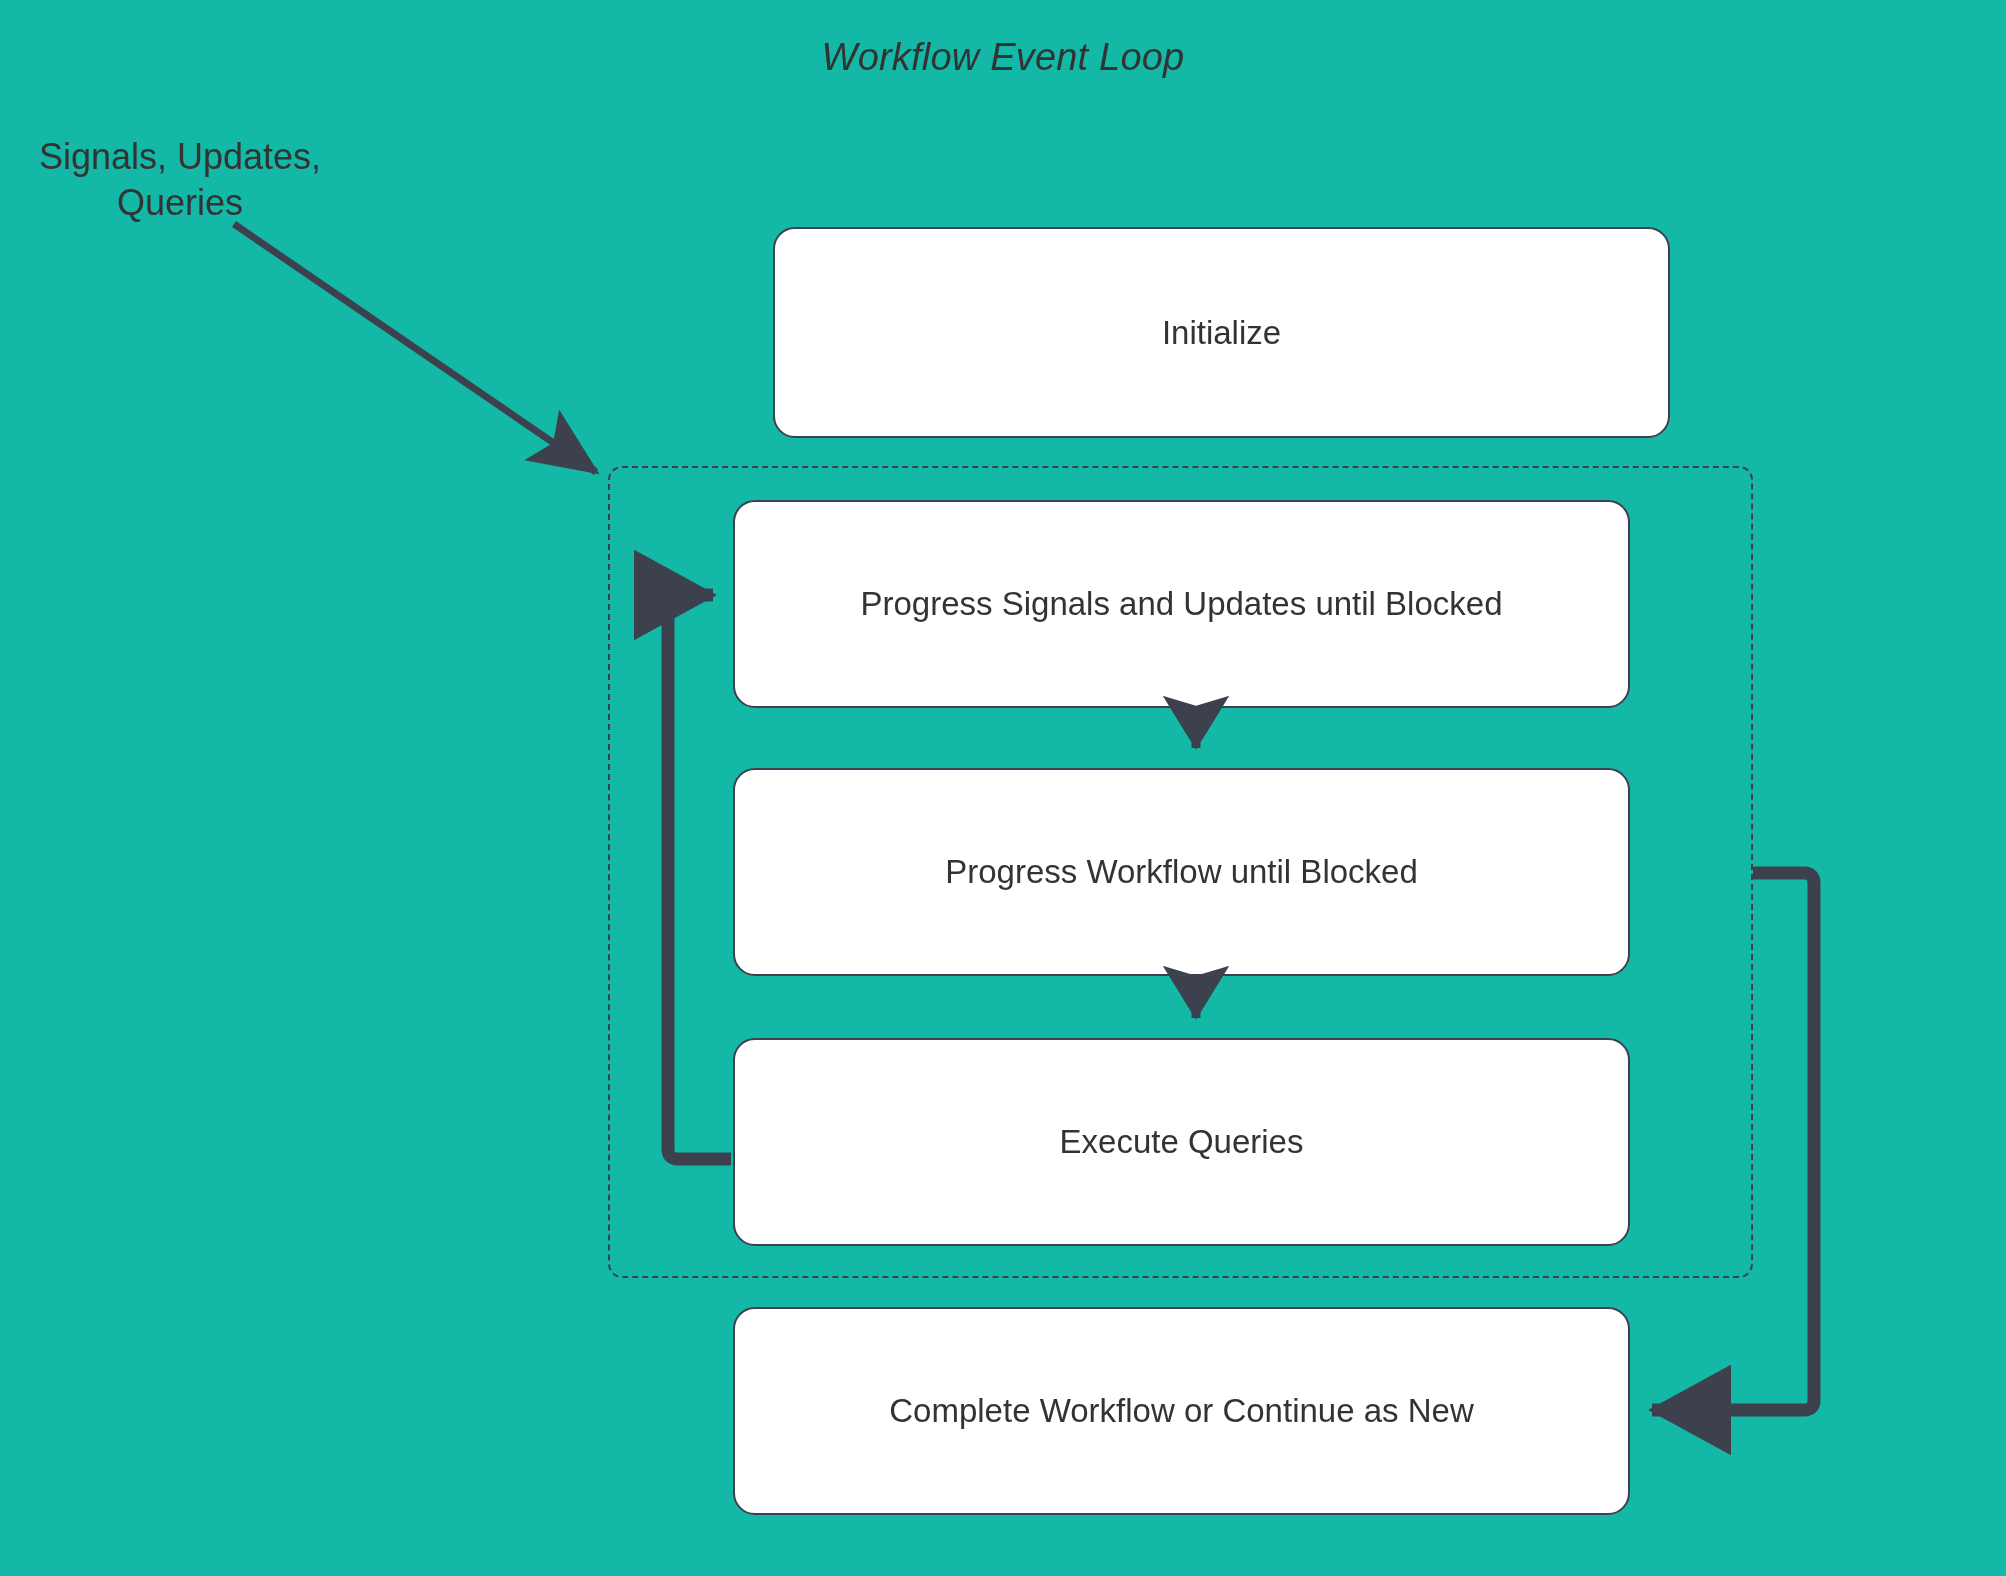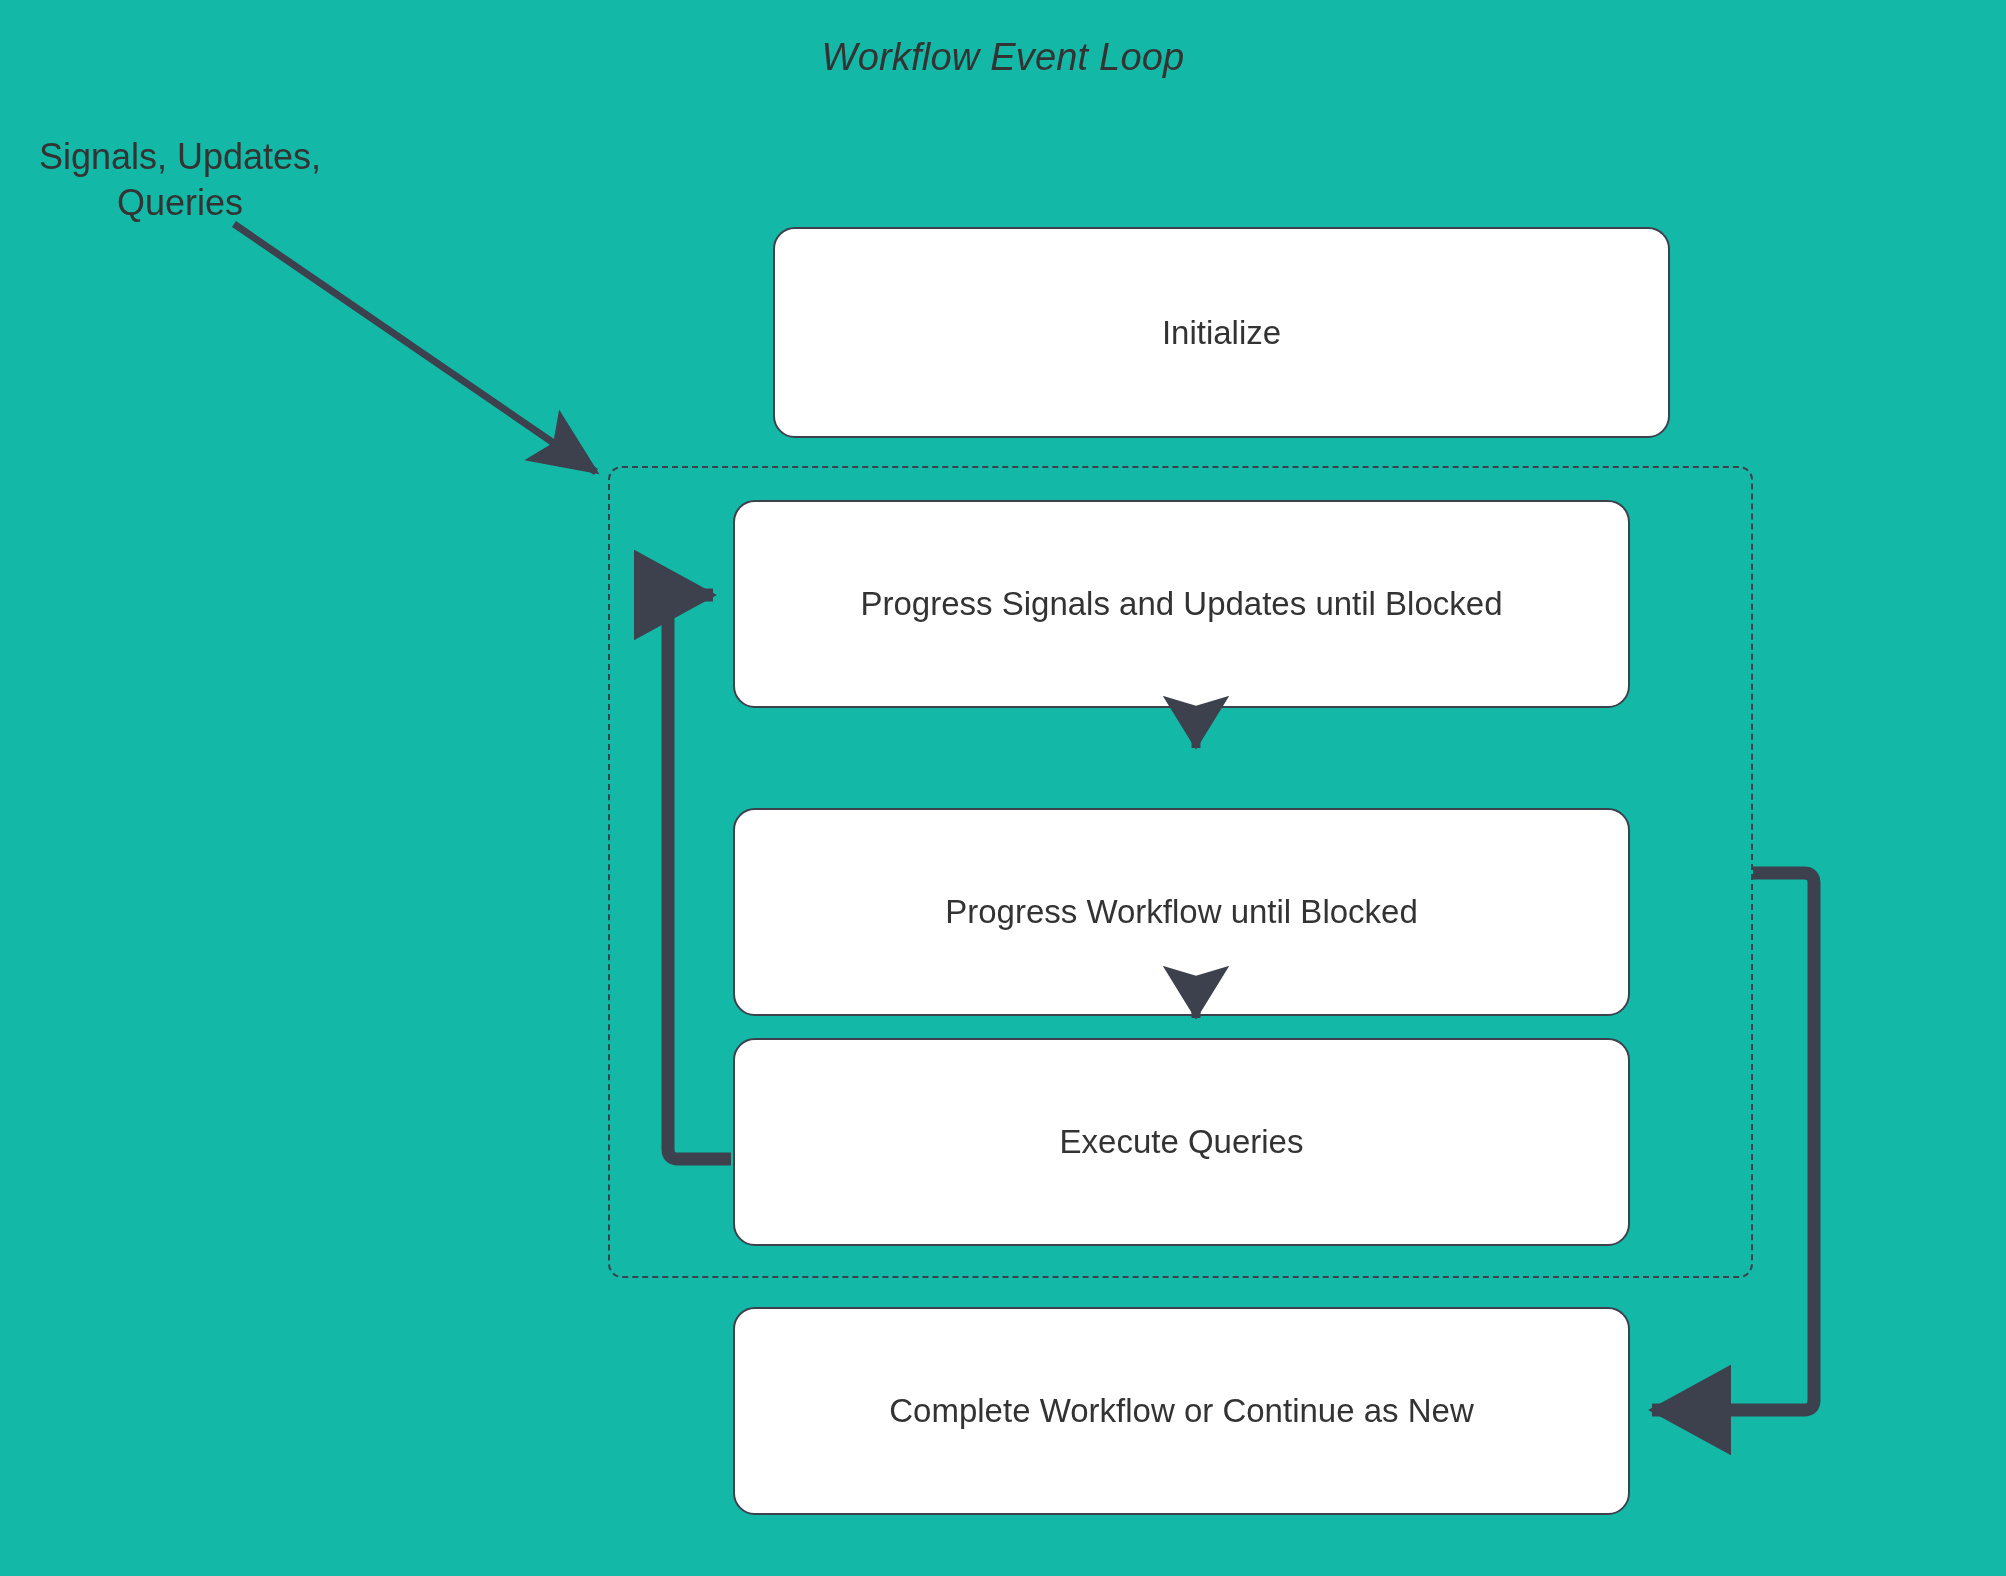--- a/index.html
+++ b/index.html
@@ -83,21 +83,21 @@
   <div class="dashed-group" style="left:608px; top:466px; width:1145px; height:812px;"></div>
 
   <div class="node-box" style="left:733px; top:227px; width:897px; height:211px;margin-left:40px;">
     <span>Initialize</span>
   </div>
 
   <div class="node-box" style="left:733px; top:500px; width:897px; height:208px;text-align:center;">
     <span>Progress Signals and Updates until Blocked</span>
   </div>
 
-  <div class="node-box" style="left:733px; top:768px; width:897px; height:208px;margin-top:40px;">
+  <div class="node-box" style="left:733px; top:768px; width:897px; height:208px;">
     <span>Progress Workflow until Blocked</span>
   </div>
 
   <div class="node-box" style="left:733px; top:1038px; width:897px; height:208px;text-align:center;">
     <span>Execute Queries</span>
   </div>
 
   <div class="node-box" style="left:733px; top:1307px; width:897px; height:208px;">
     <span>Complete Workflow or Continue as New</span>
   </div>

